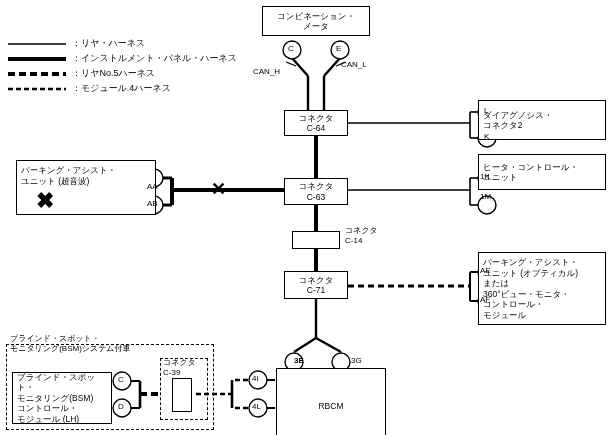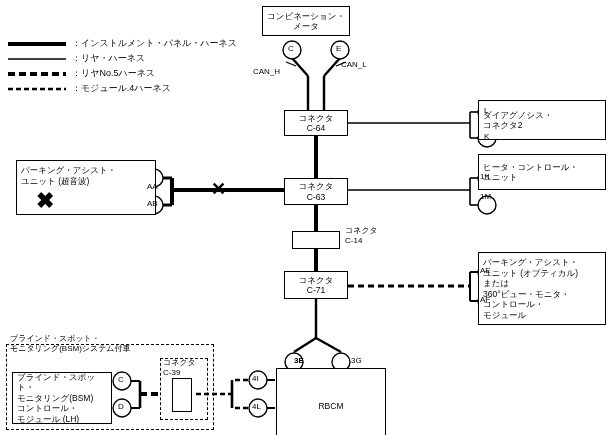--- a/index.html
+++ b/index.html
@@ -44,32 +44,32 @@
 </style>
 </head>
 <body>
 
 <div id="root">
 
   <div class="legend">
     <div class="legend-row">
       <span class="legend-swatch">
         <svg width="60" height="10">
+            <line x1="0" y1="5" x2="58" y2="5" stroke="#000" stroke-width="1.3"></line>
+          </svg>
+      </span>
+      <span class="legend-label">：リヤ・ハーネス</span>
+    </div>
+    <div class="legend-row">
+      <span class="legend-swatch">
+        <svg width="60" height="10">
             <line x1="0" y1="5" x2="58" y2="5" stroke="#000" stroke-width="4"></line>
           </svg>
       </span>
       <span class="legend-label">：インストルメント・パネル・ハーネス</span>
-    </div>
-    <div class="legend-row">
-      <span class="legend-swatch">
-        <svg width="60" height="10">
-            <line x1="0" y1="5" x2="58" y2="5" stroke="#000" stroke-width="1.3"></line>
-          </svg>
-      </span>
-      <span class="legend-label">：リヤ・ハーネス</span>
     </div>
     <div class="legend-row">
       <span class="legend-swatch">
         <svg width="60" height="10">
             <line x1="0" y1="5" x2="58" y2="5" stroke="#000" stroke-width="4" stroke-dasharray="7,4"></line>
           </svg>
       </span>
       <span class="legend-label">：リヤNo.5ハーネス</span>
     </div>
     <div class="legend-row">
@@ -160,21 +160,21 @@
     <circle cx="122" cy="381" r="9" fill="#fff" stroke="#000" stroke-width="1.4"></circle>
     <circle cx="122" cy="408" r="9" fill="#fff" stroke="#000" stroke-width="1.4"></circle>
 
     <line x1="297" y1="233" x2="297" y2="247" stroke="#000" stroke-width="2"></line>
     <line x1="335" y1="233" x2="335" y2="247" stroke="#000" stroke-width="2"></line>
 
     <line x1="178" y1="381" x2="178" y2="408" stroke="#000" stroke-width="2"></line>
     <line x1="186" y1="381" x2="186" y2="408" stroke="#000" stroke-width="2"></line>
   </svg>
 
-  <div class="box" style="left:262px;top:6px;width:88px;height:30px;">コンビネーション・
+  <div class="box" style="left:262px;top:6px;width:108px;height:30px;">コンビネーション・
 メータ</div>
 
   <div class="box" style="left:284px;top:110px;width:64px;height:26px;">コネクタ
 C-64</div>
 
   <div class="box" style="left:284px;top:178px;width:64px;height:27px;">コネクタ
 C-63</div>
 
   <div class="box" style="left:292px;top:231px;width:48px;height:18px;"></div>
   <div class="caption" style="left:345px;top:226px;">コネクタ

